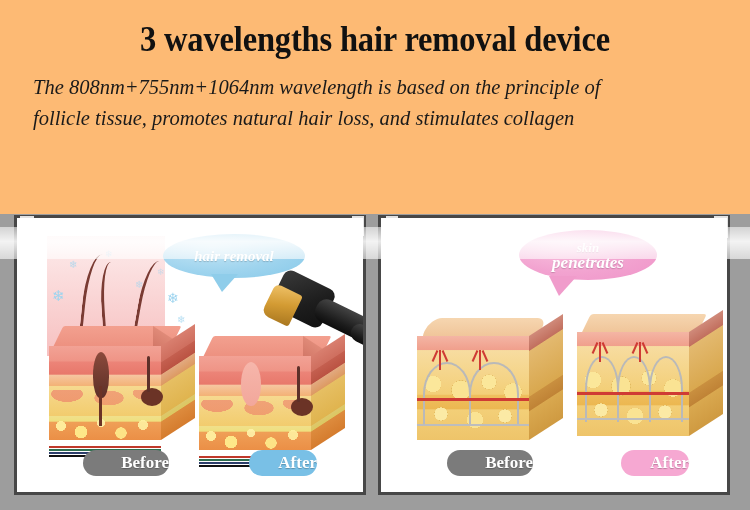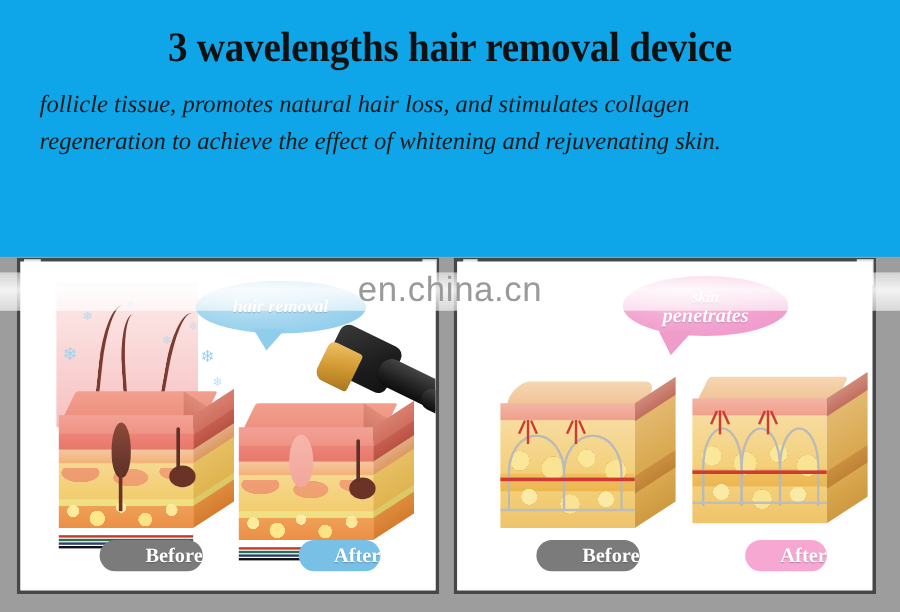--- a/index.html
+++ b/index.html
@@ -3,21 +3,21 @@
 <meta charset="utf-8">
 <style>
   html,body{margin:0;padding:0;}
   body{
     width:750px;height:510px;overflow:hidden;background:#ffffff;
     font-family:"Liberation Serif",serif;position:relative;
   }
   .page{position:absolute;left:0;top:0;width:750px;height:510px;background:#fff;}
 
   
-  .header{position:absolute;left:0;top:0;width:750px;height:215px;background:#0ea5e9;}
+  .header{position:absolute;left:0;top:0;width:750px;height:215px;background:#fdba74;}
   .title{
     position:absolute;left:0;top:20px;width:750px;text-align:center;
     font-family:"Liberation Serif",serif;font-weight:700;font-size:35px;
     color:#111;letter-spacing:-0.2px;white-space:nowrap;
     transform:scaleX(0.93);transform-origin:50% 50%;
   }
   .body-copy{
     position:absolute;left:33px;top:72px;width:690px;
     font-family:"Liberation Serif",serif;font-style:italic;font-size:20.5px;
     line-height:31px;color:#1a1a1a;text-align:left;
@@ -209,22 +209,22 @@
   .wm-tick{position:absolute;background:rgba(255,255,255,.85);pointer-events:none;}
 </style>
 </head>
 <body>
 
 <div class="page">
 
   <div class="header">
     <div class="title">3 wavelengths hair removal device</div>
     <div class="body-copy">
+      <span class="ln">The 808nm+755nm+1064nm wavelength is based on the principle of</span>
       <span class="ln">follicle tissue, promotes natural hair loss, and stimulates collagen</span>
-      <span class="ln">regeneration to achieve the effect of whitening and rejuvenating skin.</span>
     </div>
   </div>
 
   <div class="mat"></div>
 
   <div class="panel panel-left">
     <div class="panel-inner">
 
       <div style="position:absolute;left:30px;top:18px;width:118px;height:120px;
                   background:linear-gradient(180deg,rgba(247,178,178,.25) 0%,rgba(240,140,140,.55) 100%);"></div>
@@ -362,15 +362,14 @@
         <span>After</span>
       </div>
     </div>
   </div>
 
   <div class="wm-band"></div>
   <div class="wm-tick" style="left:20px;top:216px;width:14px;height:22px;"></div>
   <div class="wm-tick" style="left:352px;top:216px;width:12px;height:20px;"></div>
   <div class="wm-tick" style="left:386px;top:216px;width:12px;height:20px;"></div>
   <div class="wm-tick" style="left:714px;top:216px;width:14px;height:22px;"></div>
-  <div class="wm-text">en.china.cn</div>
 
 </div>
 
 </body></html>

